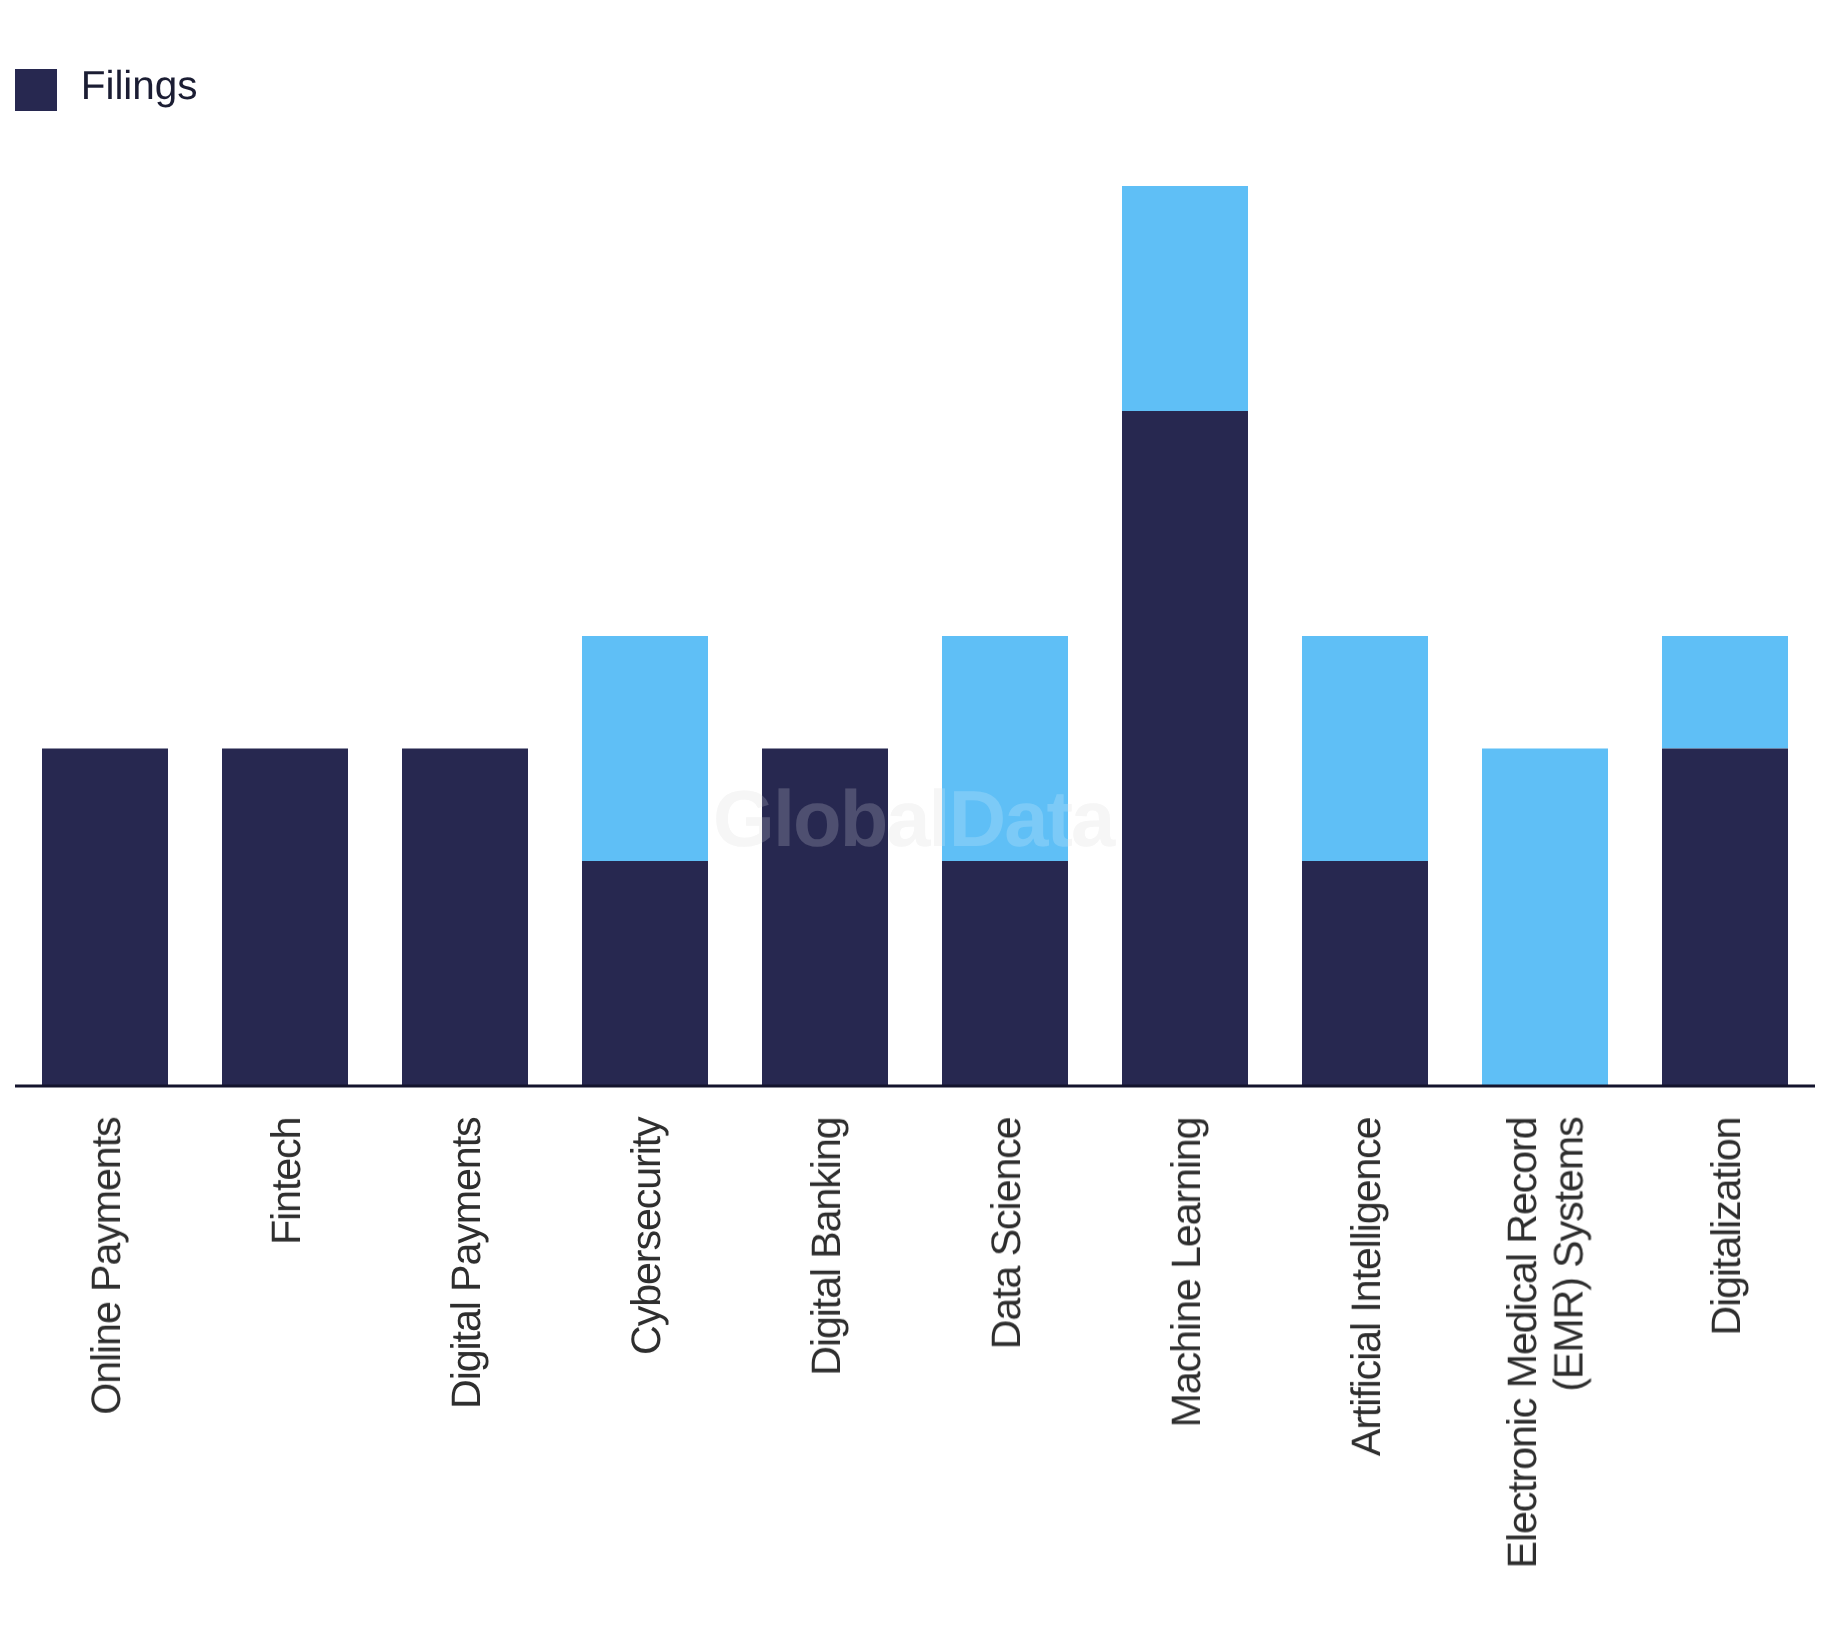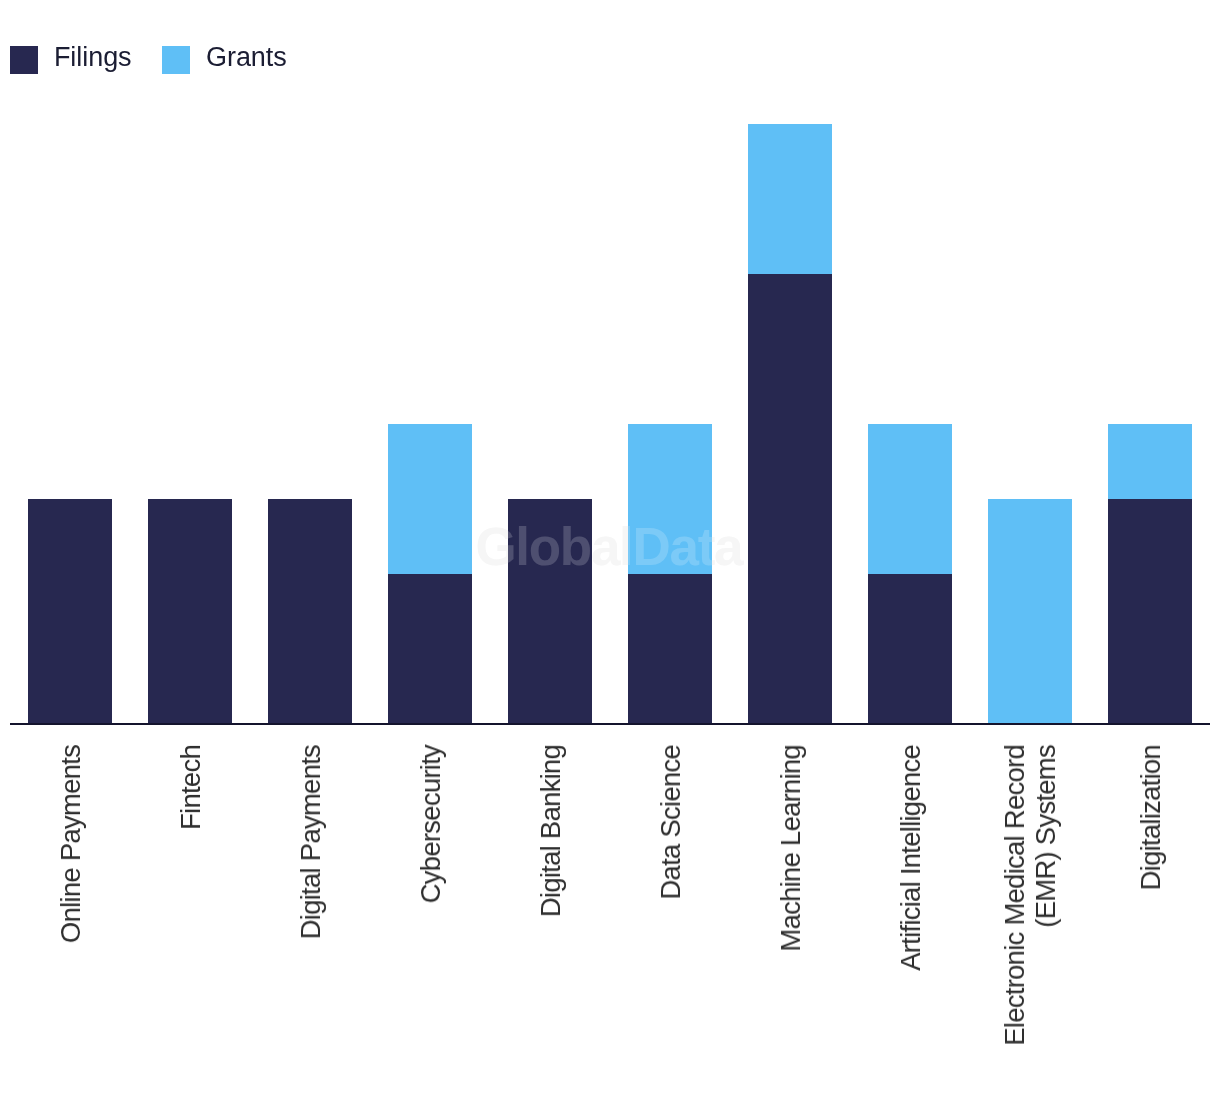--- a/index.html
+++ b/index.html
@@ -54,24 +54,20 @@
 
 <div id="chart">
 
   <div class="watermark wm-back">GlobalData</div>
 
   <div class="legend">
       <div class="legend-item" style="left: 10.1px; width: 243.8px;">
         <span class="legend-swatch" style="background: rgb(39, 40, 80);"></span>
         <span class="legend-label" style="left: 43.8px;">Filings</span>
       </div>
-      <div class="legend-item" style="left: 162.2px; width: 243.8px;">
-        <span class="legend-swatch" style="background: rgb(95, 191, 246);"></span>
-        <span class="legend-label" style="left: 43.8px;">Grants</span>
-      </div>
     </div>
 
   <div class="plot" style="z-index:2">
       <div class="bar" style="left: 27.7px; width: 84.5px; height: 225.09px;">
         <div class="seg" style="background: rgb(39, 40, 80); top: 0px; height: 225.09px;"></div>
       </div>
       <div class="bar" style="left: 147.7px; width: 84.5px; height: 225.09px;">
         <div class="seg" style="background: rgb(39, 40, 80); top: 0px; height: 225.09px;"></div>
       </div>
       <div class="bar" style="left: 267.7px; width: 84.5px; height: 225.09px;">

